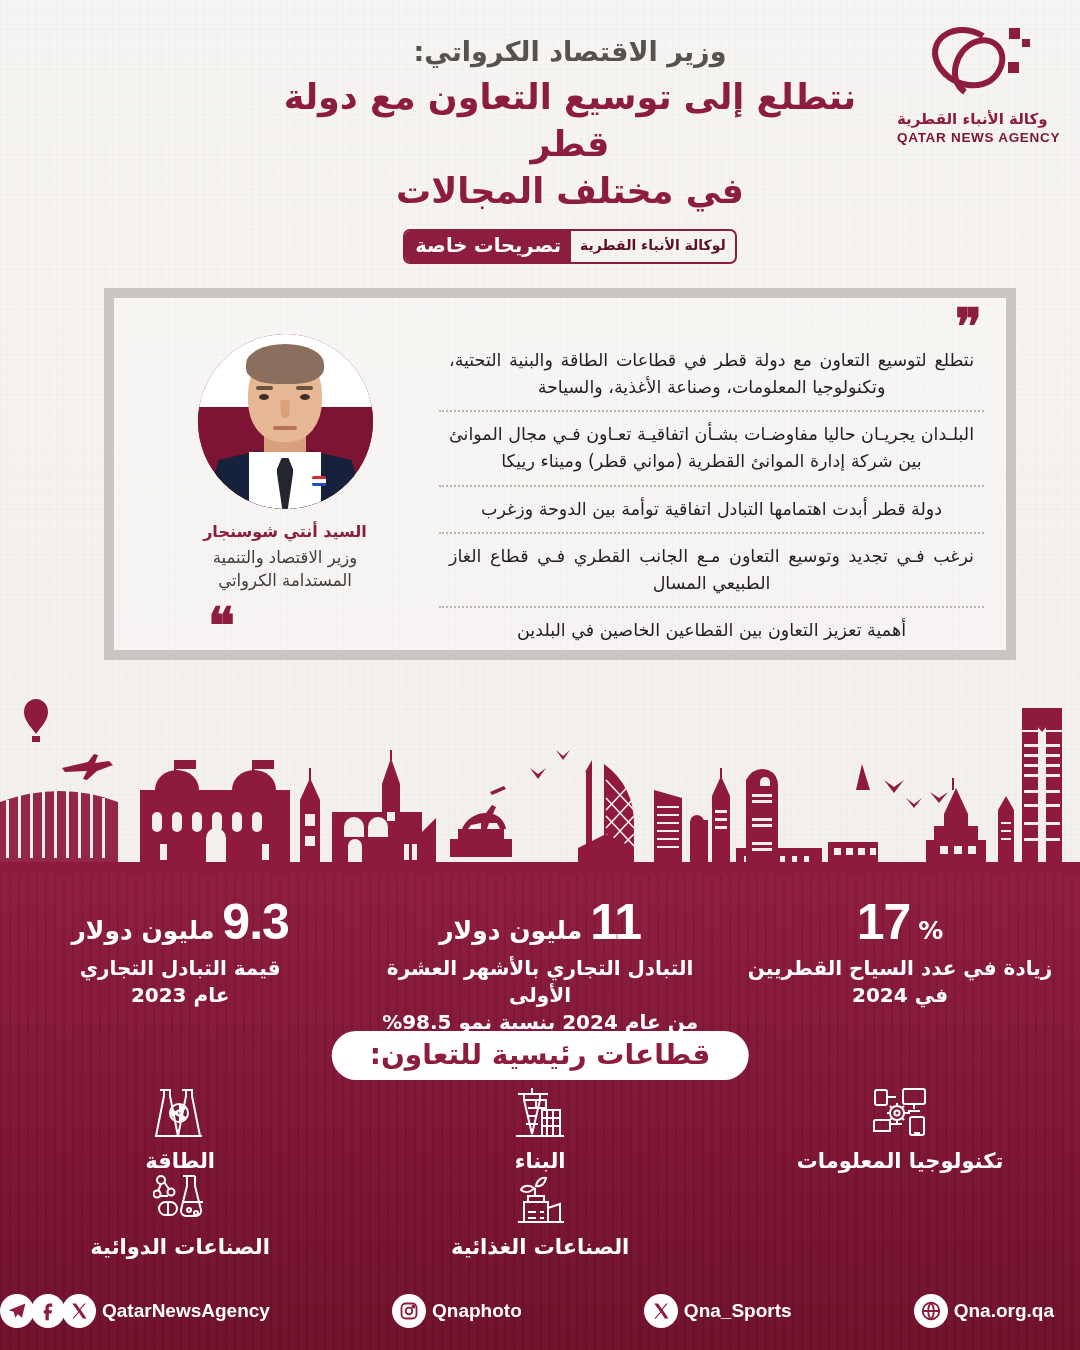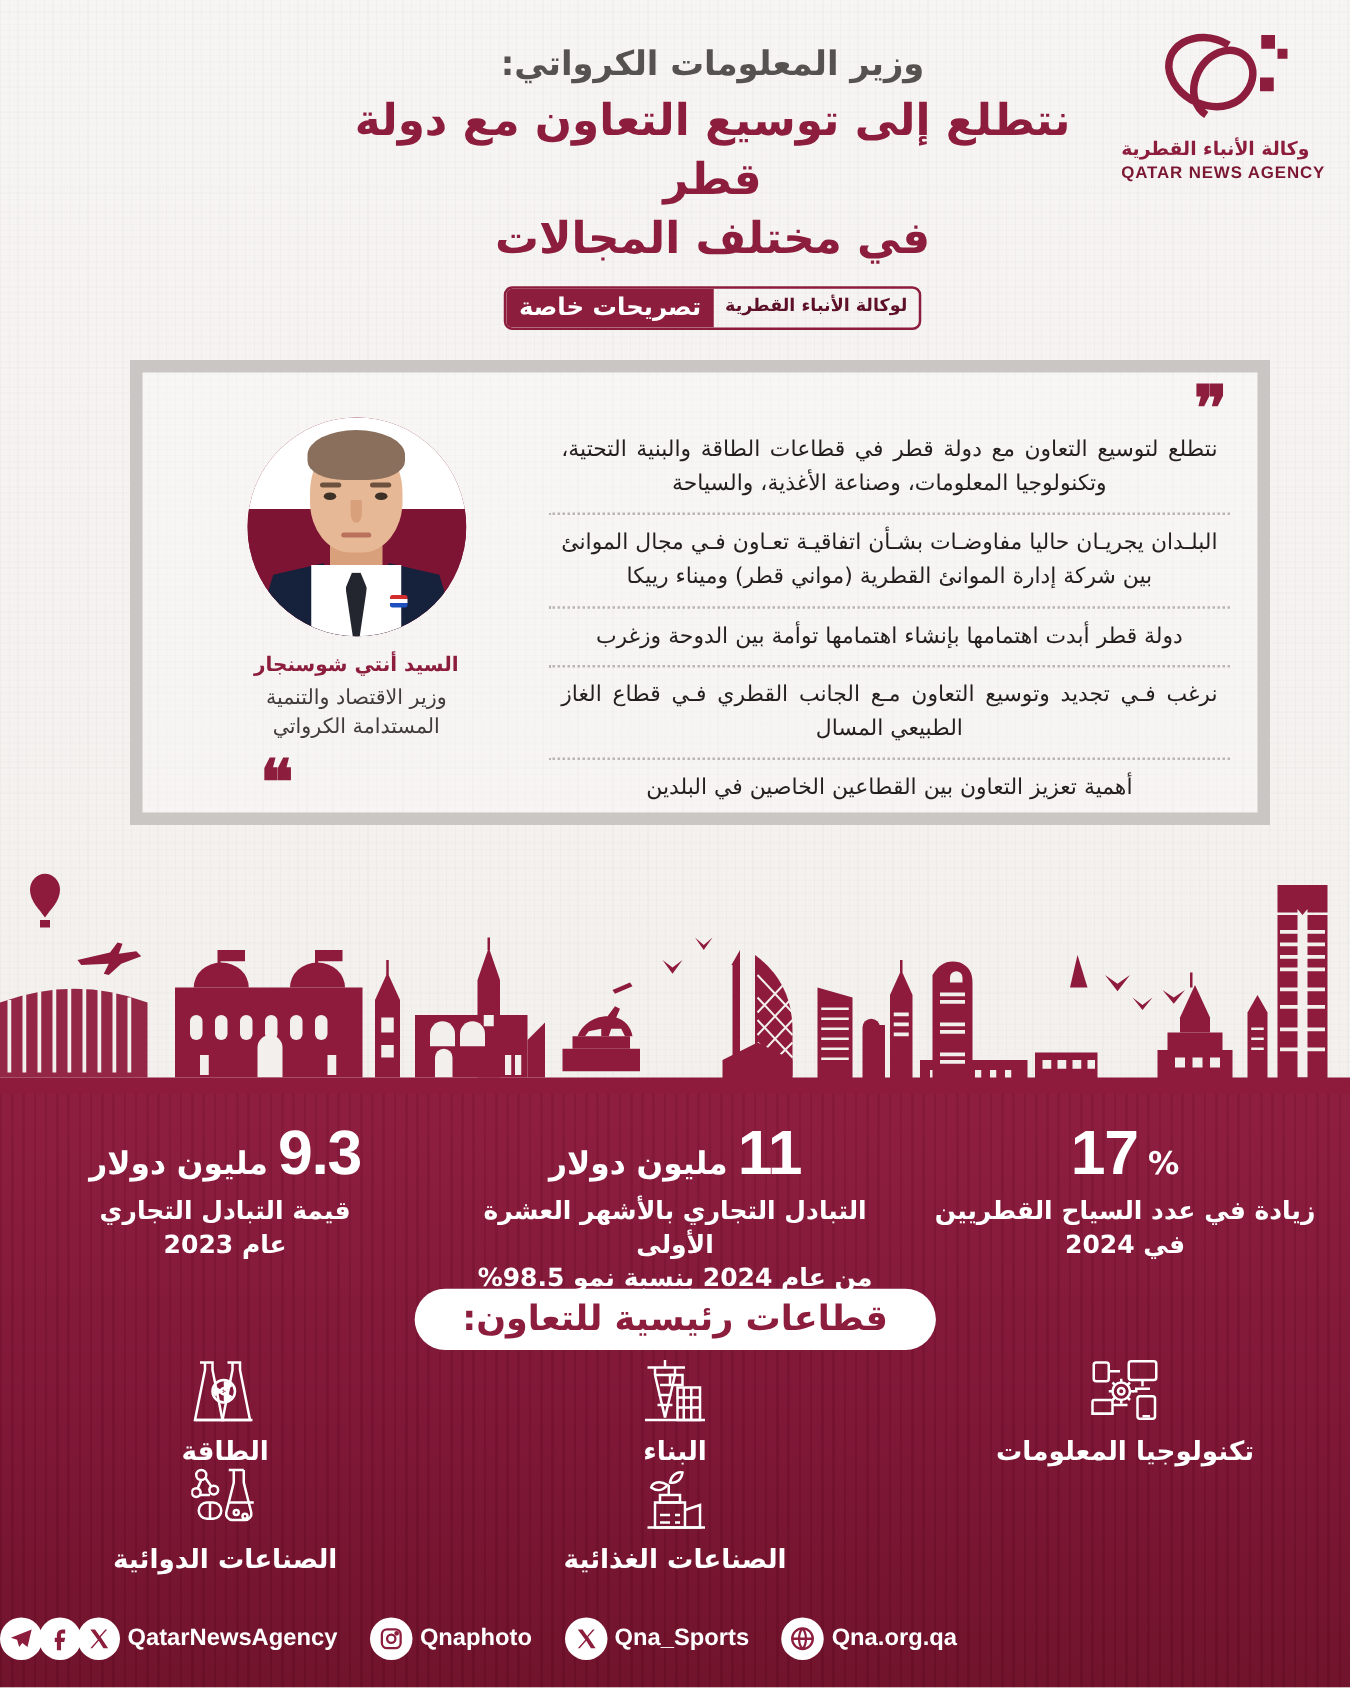--- a/index.html
+++ b/index.html
@@ -143,21 +143,21 @@
   .sector-row { position:absolute; left:0; width:1080px; display:flex; }
   .row-a { top:207px; }
   .row-b { top:293px; }
   .sector { width:33.33%; text-align:center; color:#fff; }
   .sector .ic { height:62px; display:flex; align-items:center; justify-content:center; }
   .sector .lbl { margin-top:5px; font-size:21px; font-weight:bold; }
 
   
   .social {
     position:absolute; bottom:22px; left:0; width:1080px;
-    display:flex; align-items:center; justify-content:flex-start; gap:0;
+    display:flex; align-items:center; justify-content:space-between; gap:0;
     direction:ltr;
   }
   .s-group { display:flex; align-items:center; gap:0; }
   .s-ic {
     width:34px; height:34px; border-radius:50%; background:#ffffff;
     display:flex; align-items:center; justify-content:center;
     margin-right:-3px;
   }
   .s-txt {
     font-family:"Liberation Sans", sans-serif;
@@ -179,21 +179,21 @@
         </g>
         <rect x="88" y="6" width="11" height="11" fill="#8c1d3c"></rect>
         <rect x="101" y="17" width="8" height="8" fill="#8c1d3c"></rect>
         <rect x="87" y="40" width="11" height="11" fill="#8c1d3c"></rect>
       </svg>
       <div class="logo-ar">وكالة الأنباء القطرية</div>
       <div class="logo-en">QATAR NEWS AGENCY</div>
     </div>
 
     <div class="head-text">
-      <div class="kicker">وزير المعلومات الكرواتي:</div>
+      <div class="kicker">وزير الاقتصاد الكرواتي:</div>
       <div class="headline">
         <div>نتطلع إلى توسيع التعاون مع دولة قطر</div>
         <div>في مختلف المجالات</div>
       </div>
       <div class="badge-row">
         <span class="badge-wrap">
           <span class="badge-light">لوكالة الأنباء القطرية</span>
           <span class="badge-dark">تصريحات خاصة</span>
         </span>
       </div>
@@ -203,21 +203,21 @@
   <div class="quote-card">
     <div class="quote-inner">
       <div class="qmark qmark-top">❞</div>
       <div class="qmark qmark-bot">❝</div>
 
       <div class="quote-list">
         <div class="q-item">نتطلع لتوسيع التعاون مع دولة قطر في قطاعات الطاقة والبنية التحتية، وتكنولوجيا المعلومات، وصناعة الأغذية، والسياحة</div>
         <div class="q-sep"></div>
         <div class="q-item">البلـدان يجريـان حاليا مفاوضـات بشـأن اتفاقيـة تعـاون فـي مجال الموانئ بين شركة إدارة الموانئ القطرية (مواني قطر) وميناء رييكا</div>
         <div class="q-sep"></div>
-        <div class="q-item">دولة قطر أبدت اهتمامها بإنشاء اهتمامها توأمة بين الدوحة وزغرب</div>
+        <div class="q-item">دولة قطر أبدت اهتمامها التبادل اتفاقية توأمة بين الدوحة وزغرب</div>
         <div class="q-sep"></div>
         <div class="q-item">نرغب فـي تجديد وتوسيع التعاون مـع الجانب القطري فـي قطاع الغاز الطبيعي المسال</div>
         <div class="q-sep"></div>
         <div class="q-item">أهمية تعزيز التعاون بين القطاعين الخاصين  في البلدين</div>
       </div>
 
       <div class="person">
         <div class="photo-wrap">
           <div class="sky"></div>
           <div class="p-suit"></div>

